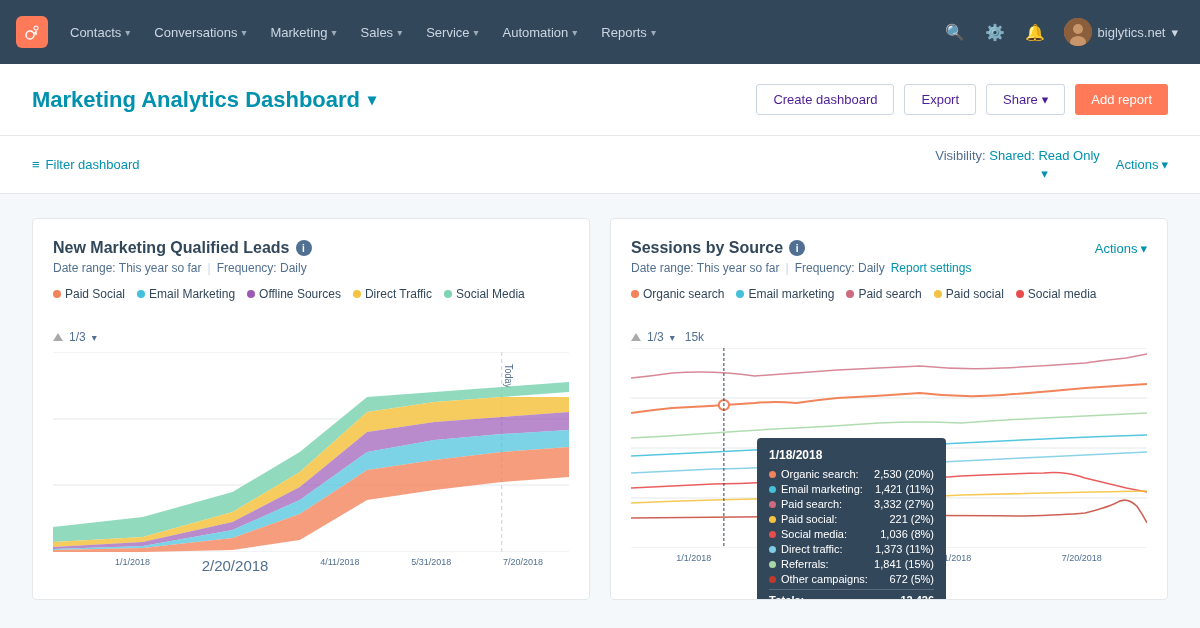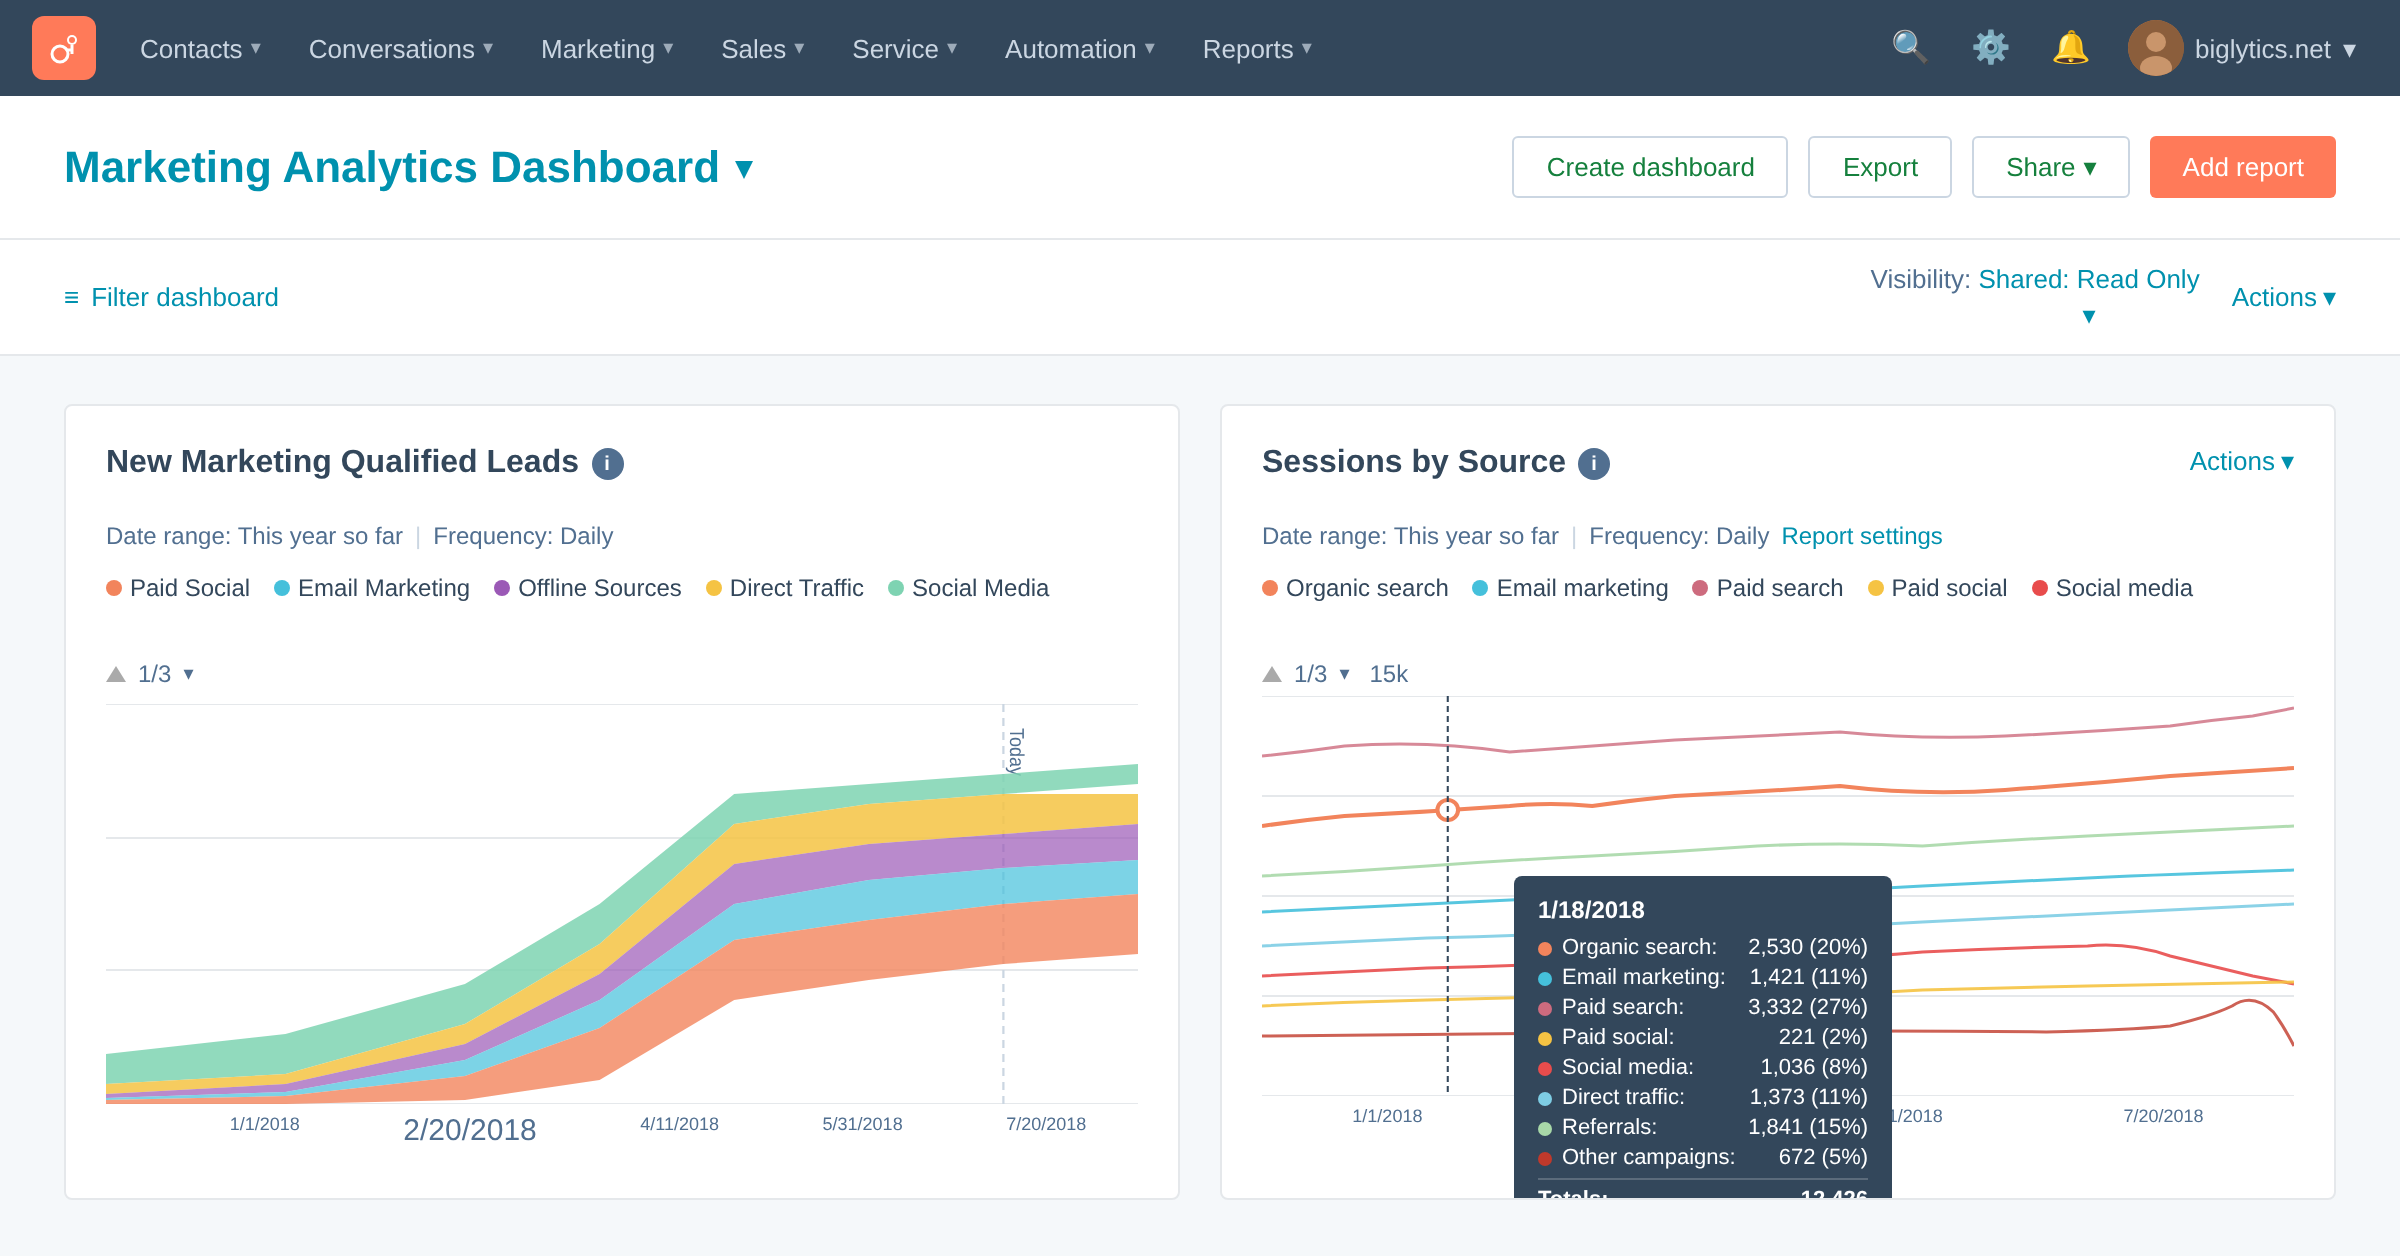--- a/index.html
+++ b/index.html
@@ -1,21 +1,21 @@
 <!DOCTYPE html>
 <html><head>
   <meta charset="utf-8">
   <style>
     * { box-sizing: border-box; margin: 0; padding: 0; }
     body { font-family: -apple-system, BlinkMacSystemFont, 'Segoe UI', sans-serif; background: #f5f8fa; color: #33475b; font-size: 14px; }
 
     
     .top-nav {
       background: #33475b;
-      height: 48px;
+      height: 64px;
       display: flex;
       align-items: center;
       padding: 0 16px;
       gap: 4px;
     }
     .nav-logo {
       width: 32px; height: 32px;
       background: #ff7a59;
       border-radius: 6px;
       display: flex; align-items: center; justify-content: center;
@@ -75,21 +75,21 @@
       color: #0091ae;
       font-size: 16px;
     }
     .dash-actions {
       margin-left: auto;
       display: flex; gap: 10px; align-items: center;
     }
     .btn-outline {
       border: 1px solid #cbd6e2;
       background: white;
-      color: #15803d;
+      color: #4c1d95;
       padding: 7px 16px;
       border-radius: 3px;
       font-size: 13px;
       cursor: pointer;
       display: flex; align-items: center; gap: 4px;
     }
     .btn-primary {
       background: #ff7a59;
       color: white;
       border: none;
@@ -156,21 +156,21 @@
     }
     .info-icon {
       width: 16px; height: 16px;
       background: #516f90;
       border-radius: 50%;
       display: inline-flex; align-items: center; justify-content: center;
       color: white; font-size: 10px; font-weight: bold;
       cursor: pointer;
     }
     .card-header {
-      display: flex; align-items: flex-start; margin-bottom: 20px;
+      display: flex; align-items: center; margin-bottom: 4px;
     }
     .card-actions-link {
       margin-left: auto;
       color: #0091ae;
       font-size: 13px;
       cursor: pointer;
       display: flex; align-items: center; gap: 3px;
     }
     .card-meta {
       font-size: 12px;

